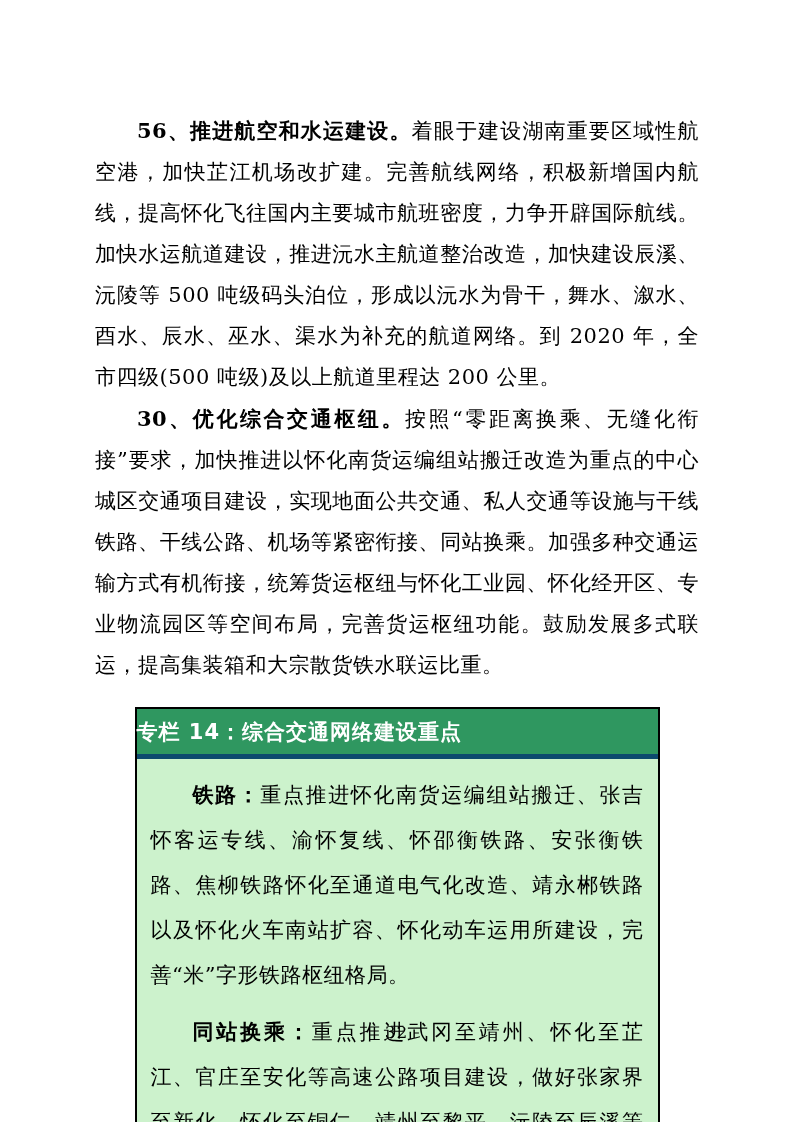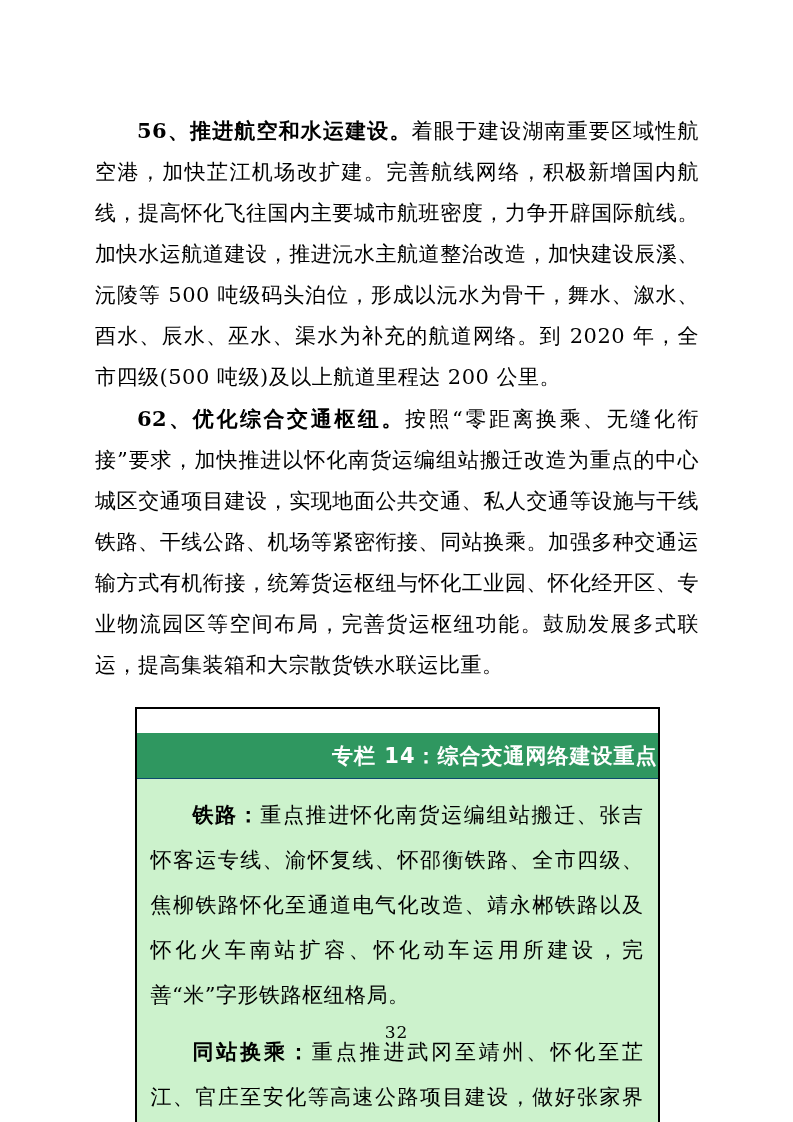--- a/index.html
+++ b/index.html
@@ -35,26 +35,25 @@
     font-weight: bold;
   }
   .callout {
     width: 525px;
     margin: 21px auto 0 auto;
     border: 2px solid #000000;
     box-sizing: border-box;
   }
   .callout-header {
     background: #2f9760;
-    border-bottom: 1px solid #0c4a6e;
+    border-bottom: 5px solid #0c4a6e;
     height: 45px;
     display: flex;
     align-items: center;
-    justify-content: flex-end;
-    margin-top: 24px;
+    justify-content: flex-start;
   }
   .callout-title {
     color: #ffffff;
     font-weight: bold;
     font-size: 21px;
     font-family: "DejaVu Sans", "Liberation Sans", sans-serif;
     letter-spacing: 1px;
   }
   .callout-body {
     background: #ccf2cc;
@@ -86,29 +85,29 @@
   }
 </style>
 </head>
 <body>
 
 <div class="page">
   <div class="content">
 
     <p class="para"><span class="lead">56、推进航空和水运建设。</span><span>着眼于建设湖南重要区域性航空港，加快芷江机场改扩建。完善航线网络，积极新增国内航线，提高怀化飞往国内主要城市航班密度，力争开辟国际航线。加快水运航道建设，推进沅水主航道整治改造，加快建设辰溪、沅陵等 500 吨级码头泊位，形成以沅水为骨干，舞水、溆水、酉水、辰水、巫水、渠水为补充的航道网络。到 2020 年，全市四级(500 吨级)及以上航道里程达 200 公里。</span></p>
 
-    <p class="para"><span class="lead">62、优化综合交通枢纽。</span><span>按照“零距离换乘、无缝化衔接”要求，加快推进以怀化南货运编组站搬迁改造为重点的中心城区交通项目建设，实现地面公共交通、私人交通等设施与干线铁路、干线公路、机场等紧密衔接、同站换乘。加强多种交通运输方式有机衔接，统筹货运枢纽与怀化工业园、怀化经开区、专业物流园区等空间布局，完善货运枢纽功能。鼓励发展多式联运，提高集装箱和大宗散货铁水联运比重。</span></p>
+    <p class="para"><span class="lead">30、优化综合交通枢纽。</span><span>按照“零距离换乘、无缝化衔接”要求，加快推进以怀化南货运编组站搬迁改造为重点的中心城区交通项目建设，实现地面公共交通、私人交通等设施与干线铁路、干线公路、机场等紧密衔接、同站换乘。加强多种交通运输方式有机衔接，统筹货运枢纽与怀化工业园、怀化经开区、专业物流园区等空间布局，完善货运枢纽功能。鼓励发展多式联运，提高集装箱和大宗散货铁水联运比重。</span></p>
 
     <div class="callout">
       <div class="callout-header">
         <span class="callout-title">专栏 14：综合交通网络建设重点</span>
       </div>
       <div class="callout-body">
 
-        <p class="callout-para"><span class="lead">铁路：</span><span>重点推进怀化南货运编组站搬迁、张吉怀客运专线、渝怀复线、怀邵衡铁路、全市四级、焦柳铁路怀化至通道电气化改造、靖永郴铁路以及怀化火车南站扩容、怀化动车运用所建设，完善“米”字形铁路枢纽格局。</span></p>
+        <p class="callout-para"><span class="lead">铁路：</span><span>重点推进怀化南货运编组站搬迁、张吉怀客运专线、渝怀复线、怀邵衡铁路、安张衡铁路、焦柳铁路怀化至通道电气化改造、靖永郴铁路以及怀化火车南站扩容、怀化动车运用所建设，完善“米”字形铁路枢纽格局。</span></p>
 
         <p class="callout-para"><span class="lead">同站换乘：</span><span>重点推进武冈至靖州、怀化至芷江、官庄至安化等高速公路项目建设，做好张家界至新化、怀化至铜仁、靖州至黎平、沅陵至辰溪等高速公路项目前期工作，完善“一纵三横一环”互联互通高速公路网络格局。</span></p>
 
       </div>
     </div>
 
   </div>
 
   <div class="page-number">32</div>
 </div>

